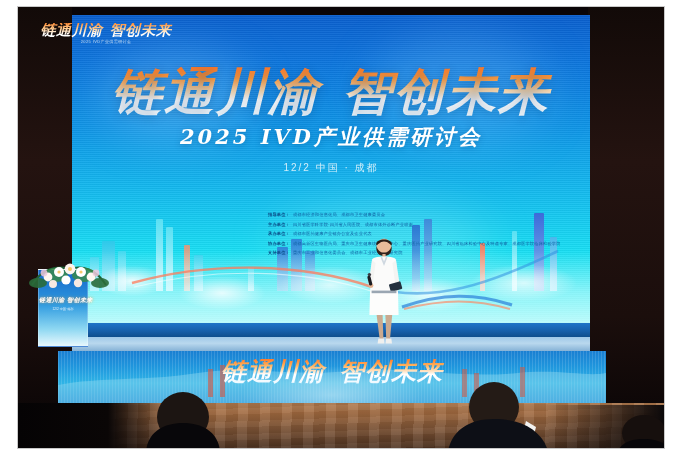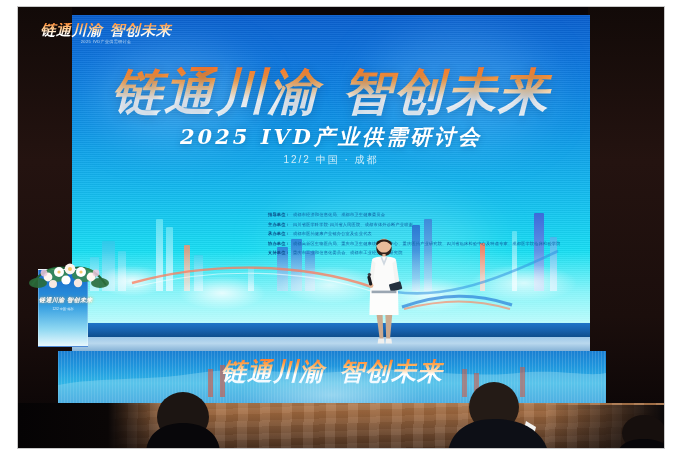--- a/index.html
+++ b/index.html
@@ -85,21 +85,21 @@
     font-family: "DejaVu Serif", serif;
     font-style: italic;
     font-size: 21px;
     font-weight: 700;
     letter-spacing: 3px;
     color: #ffffff;
     text-shadow: 0 1px 6px rgba(0,70,130,.45);
     white-space: nowrap;
   }
   #datebar {
-    margin-top: 2px;
+    margin-top: 10px;
     font-size: 10px;
     letter-spacing: 2px;
     color: rgba(255,255,255,.80);
     white-space: nowrap;
   }
 
   
   #organizers {
     position: absolute; left: 196px; top: 196px;
     width: 292px; z-index: 6;

